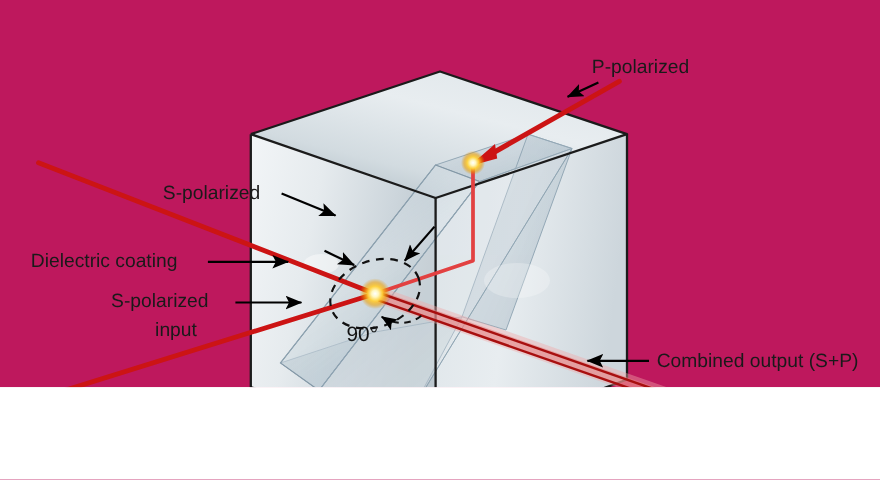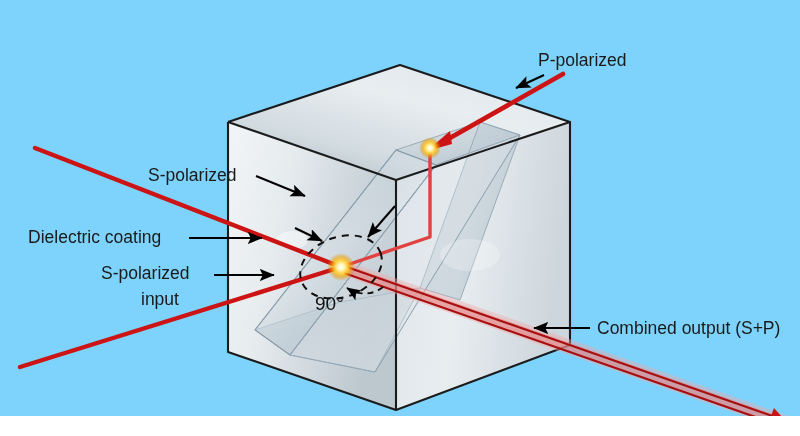--- a/index.html
+++ b/index.html
@@ -3,22 +3,22 @@
 <meta charset="utf-8">
 <style>
   html, body {
     margin: 0;
     padding: 0;
     background: #ffffff;
   }
   #stage {
     position: relative;
     width: 800px;
-    height: 416px;
-    background: #7dd3fc;
+    height: 352px;
+    background: #be185d;
     overflow: hidden;
     font-family: "Liberation Sans", sans-serif;
   }
   svg { display: block; }
   .lbl {
     font-family: "Liberation Sans", sans-serif;
     font-size: 17.5px;
     fill: #1a1a1a;
   }
   .lbl-angle {

